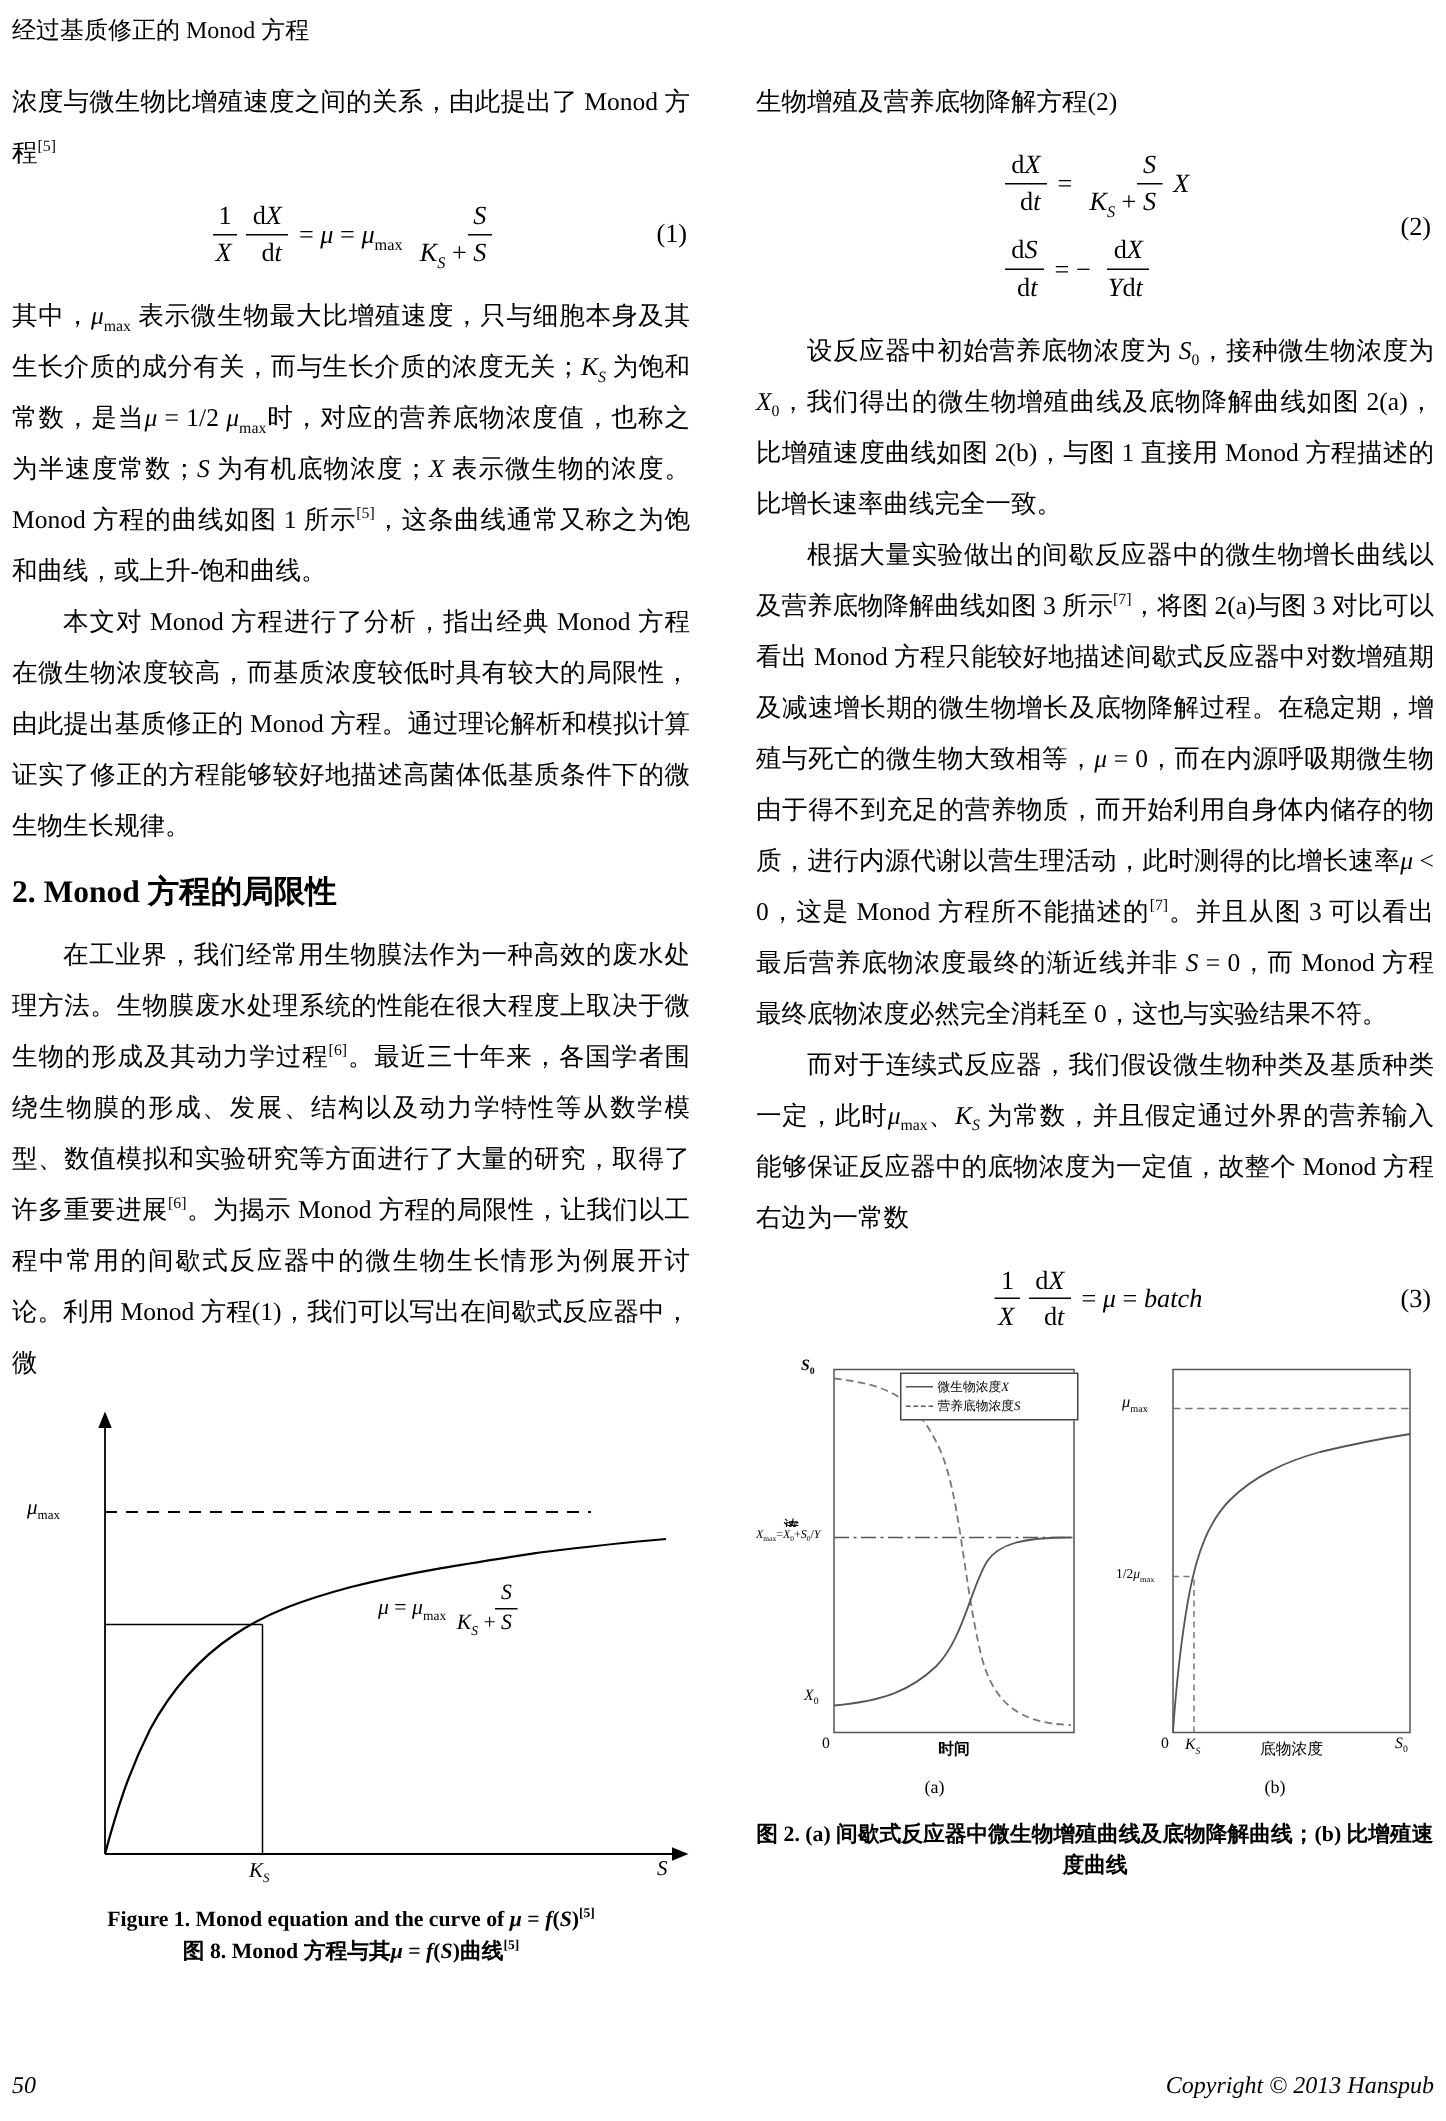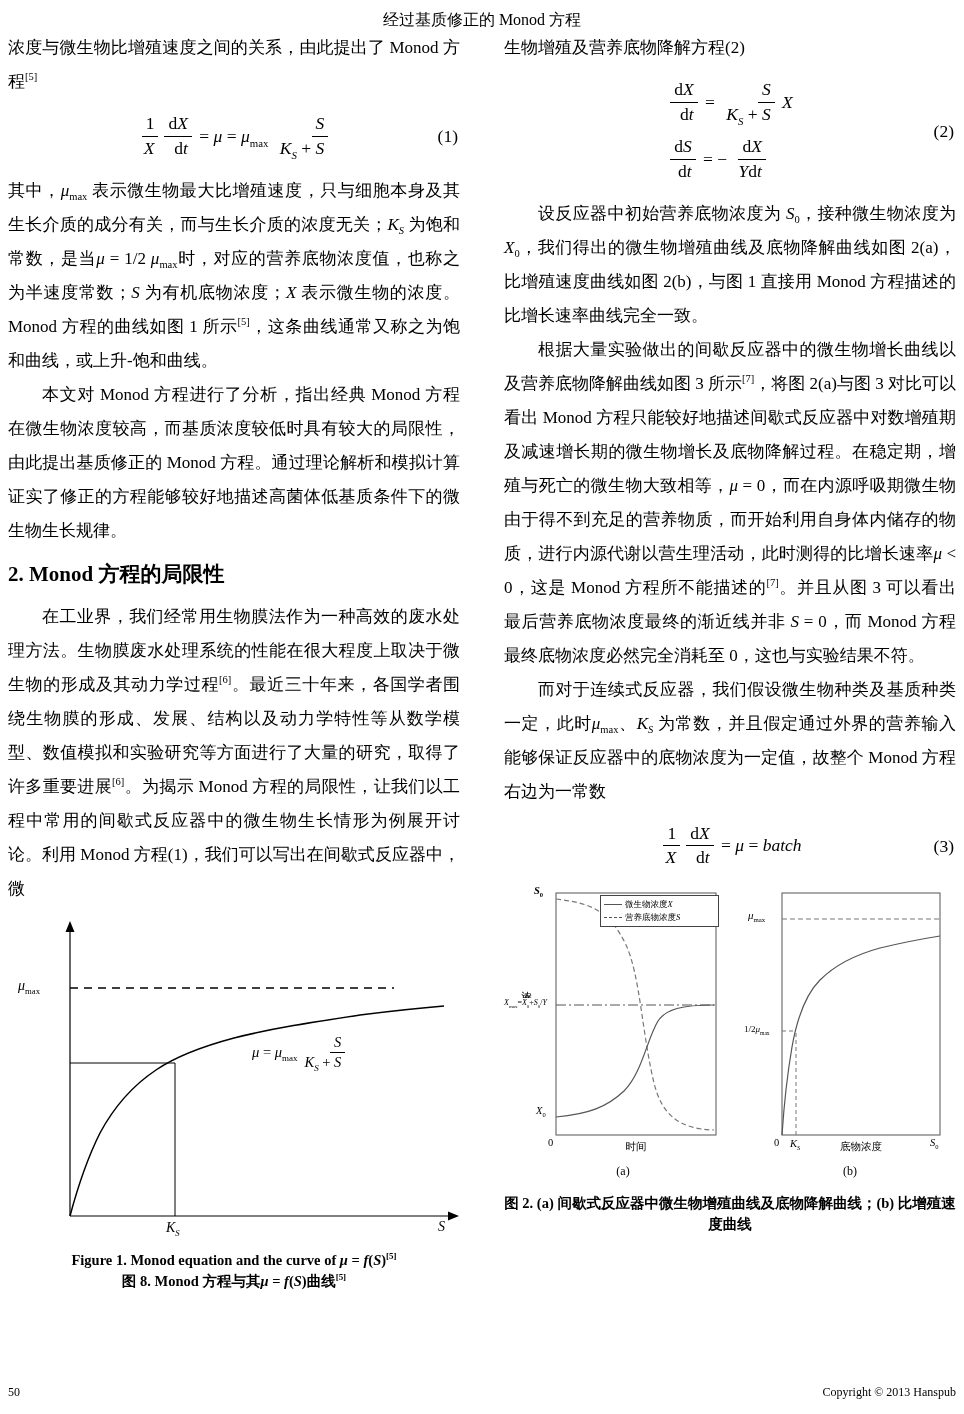--- a/index.html
+++ b/index.html
@@ -1,19 +1,19 @@
 <!DOCTYPE html>
 <html><head>
 <meta charset="utf-8">
 <style>
   * { margin:0; padding:0; box-sizing:border-box; }
   html,body { background:#fff; }
   body { width:964px; height:1414px; font-family:"Liberation Serif","DejaVu Serif",serif; color:#000; }
   .page { position:relative; width:964px; height:1414px; padding:10px 8px 0; overflow:hidden; background:#fff; }
-  .page-header { text-align:center; font-size:16px; }
+  .page-header { text-align:left; font-size:16px; margin-bottom:20px; }
   .columns { display:flex; gap:44px; }
   .col { width:452px; }
   .para { font-size:17px; line-height:34px; text-align:justify; text-justify:inter-ideograph; }
   .para.indent { text-indent:2em; }
   sup { font-size:0.62em; vertical-align:super; line-height:0; }
   sub { font-size:0.62em; vertical-align:sub; line-height:0; }
   sub.it, i sub { font-style:italic; }
   .section-heading { font-size:21px; font-weight:bold; margin:12px 0 12px; }
   
   .eq-row { position:relative; display:flex; justify-content:center; align-items:center; margin:14px 0; font-size:17.5px; }
@@ -34,21 +34,21 @@
   .fig-label.vert { writing-mode:vertical-rl; letter-spacing:2px; }
   .fig-eq { position:absolute; display:inline-flex; align-items:center; font-size:14.5px; }
   .fig-eq .frac { line-height:1.2; }
   .fig-caption { text-align:center; font-weight:bold; font-size:14.5px; line-height:21px; margin-top:10px; }
   .fig2-wrap { position:relative; display:flex; justify-content:space-between; margin-top:10px; }
   .subfig { position:relative; height:300px; }
   .legend { position:absolute; left:96px; top:12px; width:119px; border:1px solid #444; background:#fff; padding:2px 3px; font-size:8.5px; line-height:13px; }
   .legend-row { display:flex; align-items:center; gap:3px; white-space:nowrap; }
   .legend-line { display:inline-block; width:18px; height:0; border-top:1px solid #555; }
   .legend-line.dashed { border-top-style:dashed; }
-  .page-footer { position:absolute; left:8px; right:8px; bottom:14px; display:flex; justify-content:space-between; font-size:12px; }
+  .page-footer { position:absolute; left:8px; right:8px; bottom:14px; display:flex; justify-content:space-between; font-size:16px;font-style:italic; }
 </style>
 </head>
 <body>
 
 <div class="page">
 
   <div class="page-header">经过基质修正的 Monod 方程</div>
 
   <div class="columns">
 
@@ -179,21 +179,21 @@
             <div class="legend-row">
                 <span class="legend-line dashed"></span>
                 <span><span>营养底物浓度</span><i>S</i></span>
               </div>
           </div>
           <span class="fig-label sm" style="left:30px; top:2px; font-weight:bold;"><i>S</i><sub>0</sub></span>
           <span class="fig-label sm vert" style="left:16px; top:100px;">浓度</span>
           <span class="fig-label xs" style="left:0px; top:115px;"><i>X</i><sub>max</sub><span>=</span><i>X</i><sub>0</sub><span>+</span><i>S</i><sub>0</sub><span>/</span><i>Y</i></span>
           <span class="fig-label sm" style="left:32px; top:222px;"><i>X</i><sub>0</sub></span>
           <span class="fig-label sm" style="left:44px; top:254px;">0</span>
-          <span class="fig-label sm center" style="left:52px; width:160px; top:258px;">时间</span>
+          <span class="fig-label sm center" style="left:52px; width:160px; top:258px;font-weight:bold;">时间</span>
           <span class="fig-label center" style="left:0px; width:238px; top:282px; font-size:12px;">(a)</span>
         </div>
 
         <div class="subfig" style="width:212px;">
           <svg width="212" height="262" viewBox="0 0 212 262">
             <rect x="38" y="10" width="158" height="242" fill="none" stroke="#555" stroke-width="1"></rect>
             <line x1="38" y1="36" x2="196" y2="36" stroke="#777" stroke-width="1" stroke-dasharray="5,3"></line>
             <path d="M38,252 C40,222 43,193 48,164 C54,130 63,110 76,97 C92,81 114,71 136,65 C157,60 177,56 196,53" fill="none" stroke="#555" stroke-width="1.2"></path>
             <line x1="52" y1="252" x2="52" y2="148" stroke="#777" stroke-width="1" stroke-dasharray="4,3"></line>
             <line x1="38" y1="148" x2="52" y2="148" stroke="#777" stroke-width="1" stroke-dasharray="4,3"></line>

